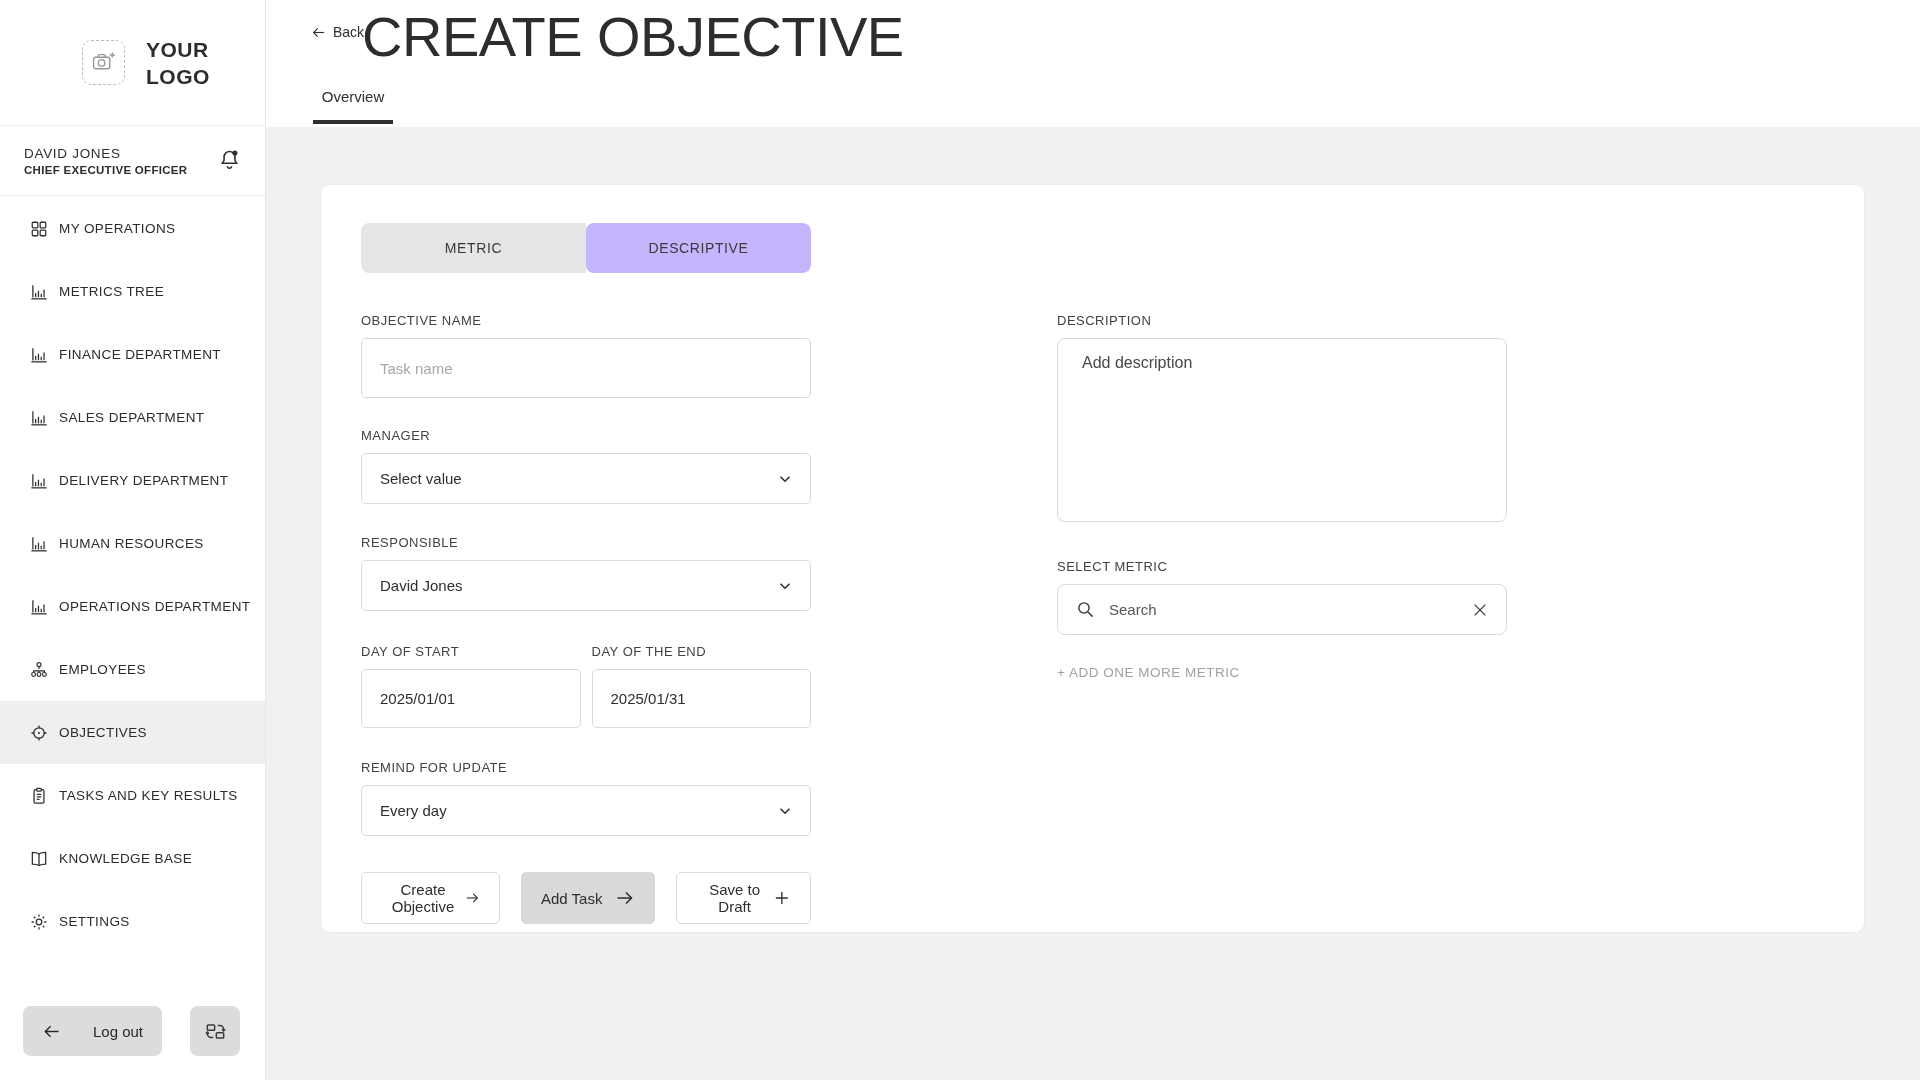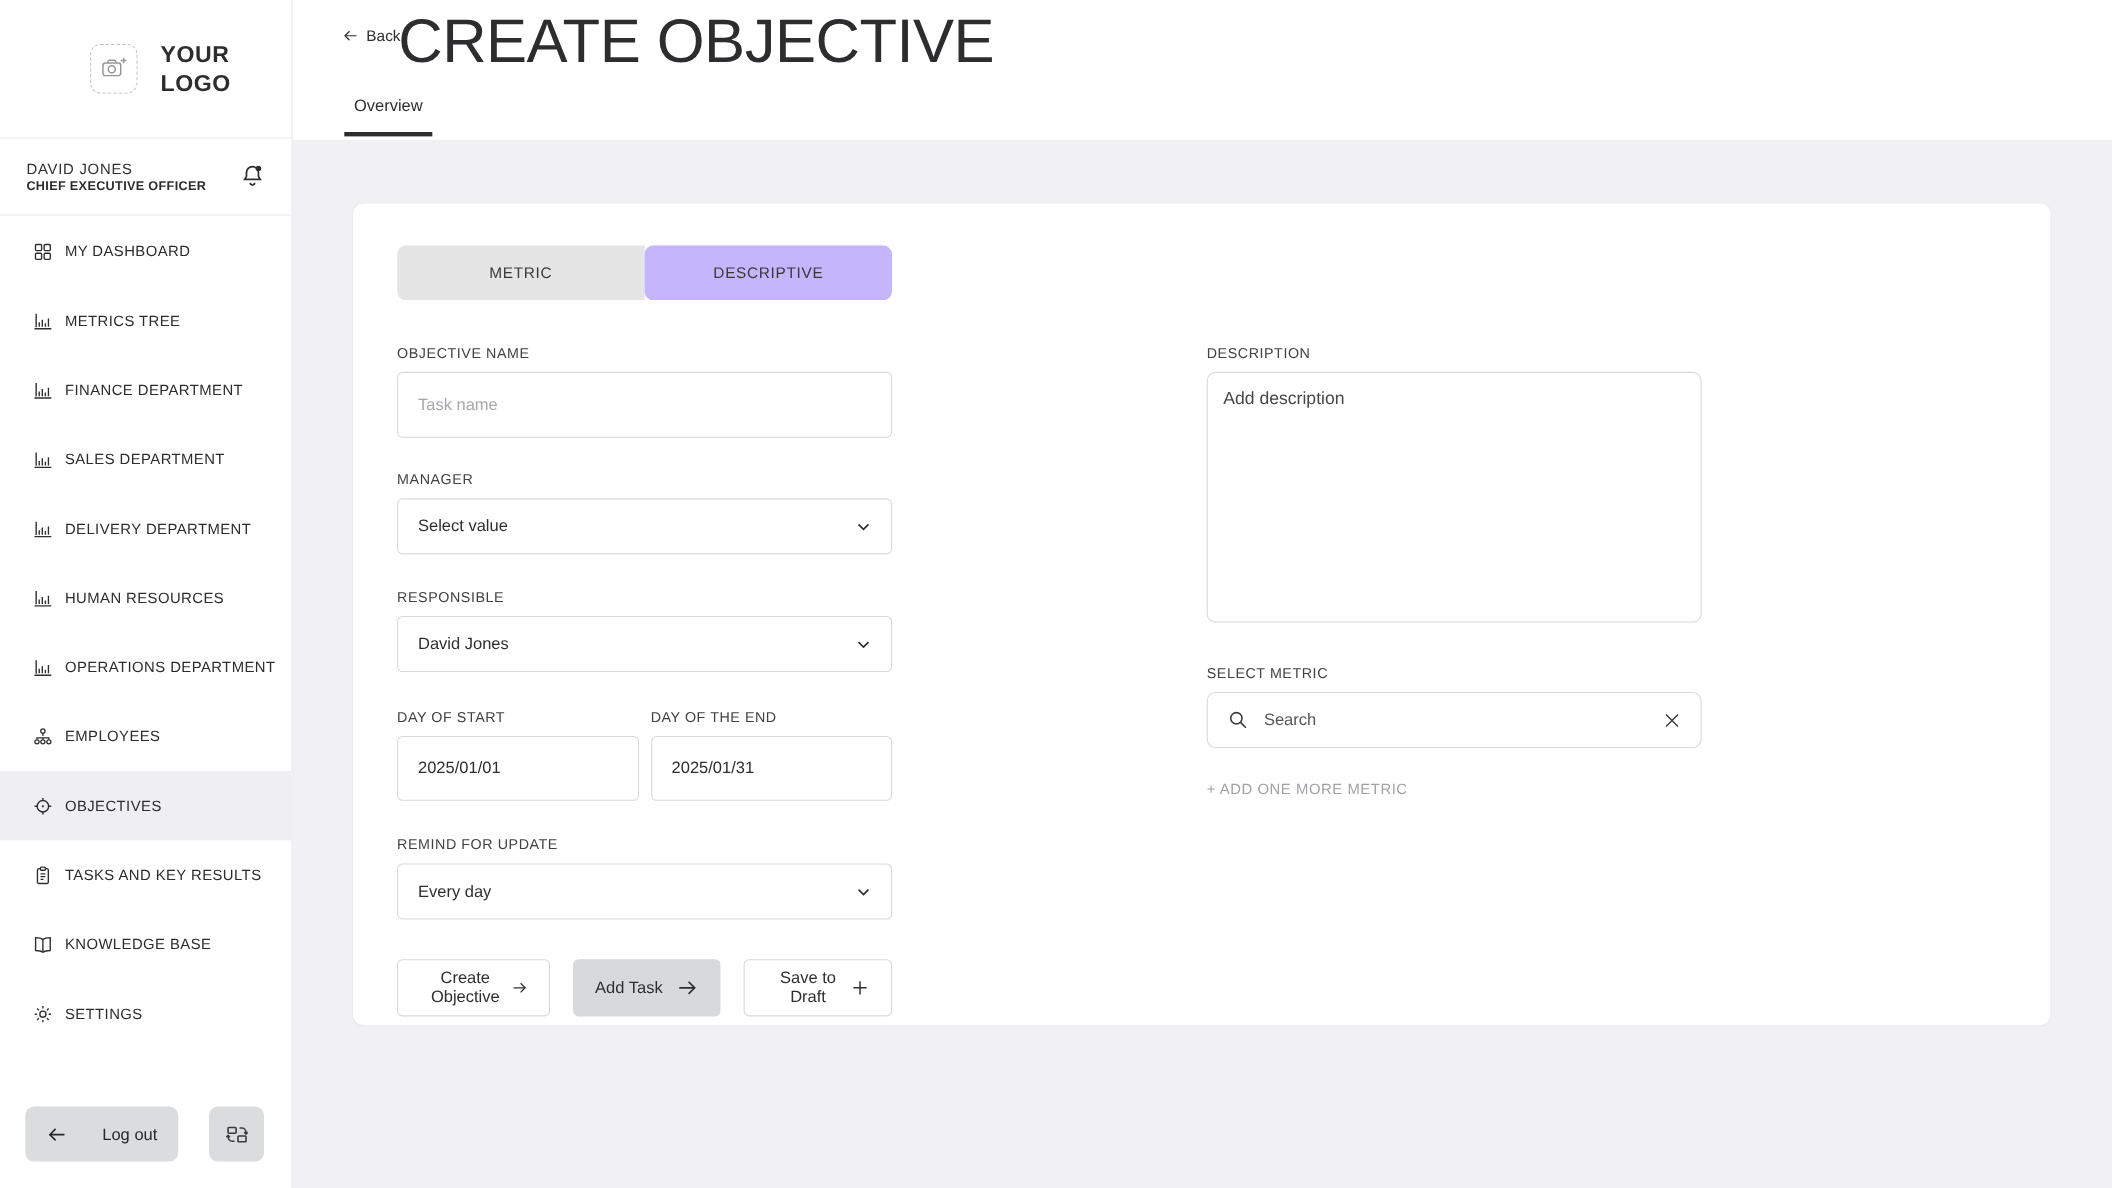--- a/index.html
+++ b/index.html
@@ -49,21 +49,21 @@
   .card{position:absolute;left:320px;top:184px;width:1545px;height:749px;background:#ffffff;
         border:1px solid #ebebed;border-radius:10px;box-sizing:border-box;z-index:1;}
   .type-toggle{position:absolute;left:40px;top:38px;width:450px;height:50px;display:flex;
                border-radius:8px;overflow:hidden;}
   .type-tab{flex:1;border:none;font-family:inherit;font-size:14px;letter-spacing:.6px;color:#39393c;
             background:#e5e5e5;cursor:pointer;}
   .type-tab.active{background:#c4b5fd;border-radius:8px;}
 
   .col{position:absolute;top:128px;width:450px;}
   .col-left{left:40px;}
-  .col-right{left:776px;}
+  .col-right{left:736px;}
   .field-label{font-size:13px;letter-spacing:.5px;color:#424245;margin-bottom:10px;}
   .text-input{width:100%;height:60px;border:1px solid #d9d9db;border-radius:5px;padding:0 18px;
               font-size:15px;font-family:inherit;color:#2e2e30;box-sizing:border-box;background:#fff;outline:none;}
   .text-input::placeholder{color:#a7a7ab;}
   .date-input{height:59px;}
   .select{height:49px;border:1px solid #d9d9db;border-radius:5px;display:flex;align-items:center;
           justify-content:space-between;padding:0 16px 0 18px;font-size:15px;color:#2e2e30;
           cursor:pointer;background:#fff;}
   .select .icon{width:18px;height:18px;color:#2e2e30;}
   .mb30{margin-bottom:30px;} .mb31{margin-bottom:31px;} .mb32{margin-bottom:32px;} .mb33{margin-bottom:33px;}
@@ -72,21 +72,21 @@
 
   .btn-row{display:flex;gap:21px;margin-top:36px;}
   .btn{height:52px;display:flex;align-items:center;justify-content:space-between;padding:0 19px;
        border-radius:5px;font-size:15px;font-family:inherit;color:#2e2e30;background:#fff;
        border:1px solid #d9d9db;cursor:pointer;box-sizing:border-box;}
   .btn .icon{width:20px;height:20px;color:#2e2e30;}
   .btn-create{width:194px;}
   .btn-add-task{width:186px;background:#d8d9db;border-color:#d8d9db;}
   .btn-save{width:188px;}
 
-  .textarea{width:100%;height:228px;border:1px solid #d9d9db;border-radius:8px;padding:15px 14px;
+  .textarea{width:100%;height:184px;border:1px solid #d9d9db;border-radius:8px;padding:15px 24px;
             font-size:16px;font-family:inherit;color:#701a75;resize:none;box-sizing:border-box;outline:none;}
   .textarea::placeholder{color:#47474a;}
   .metric-label{margin-top:33px;}
   .search-box{height:51px;border:1px solid #d9d9db;border-radius:8px;display:flex;align-items:center;
               padding:0 17px 0 18px;gap:12px;box-sizing:border-box;background:#fff;}
   .search-box .icon{width:19px;height:19px;color:#38383b;flex:none;}
   .search-input{border:none;outline:none;flex:1;font-size:15px;font-family:inherit;color:#2e2e30;background:none;}
   .search-input::placeholder{color:#55555a;}
   .clear-btn{background:none;border:none;padding:0;display:flex;color:#3a3a3d;cursor:pointer;}
   .clear-btn .icon{width:18px;height:18px;}
@@ -138,21 +138,21 @@
     <nav class="nav" id="nav">
         <div class="nav-item">
           <span class="icon">
             <svg viewBox="0 0 20 20" fill="none" stroke="currentColor" stroke-width="1.4">
               <rect x="2.5" y="2.5" width="6.2" height="6.2" rx="1"></rect>
               <rect x="11.3" y="2.5" width="6.2" height="6.2" rx="1"></rect>
               <rect x="2.5" y="11.3" width="6.2" height="6.2" rx="1"></rect>
               <rect x="11.3" y="11.3" width="6.2" height="6.2" rx="1"></rect>
             </svg>
           </span>
-          <span>MY DASHBOARD</span>
+          <span>MY OPERATIONS</span>
         </div>
         <div class="nav-item">
           <span class="icon">
             <svg viewBox="0 0 20 20" fill="none" stroke="currentColor" stroke-width="1.4">
               <path d="M3.2 2.5v13.5"></path>
               <path d="M1.5 17.6h17"></path>
               <path d="M6.3 15.7v-4.6M9.4 15.7v-7.2M12.5 15.7v-3.7M15.6 15.7v-8.4"></path>
             </svg>
           </span>
           <span>METRICS TREE</span>

